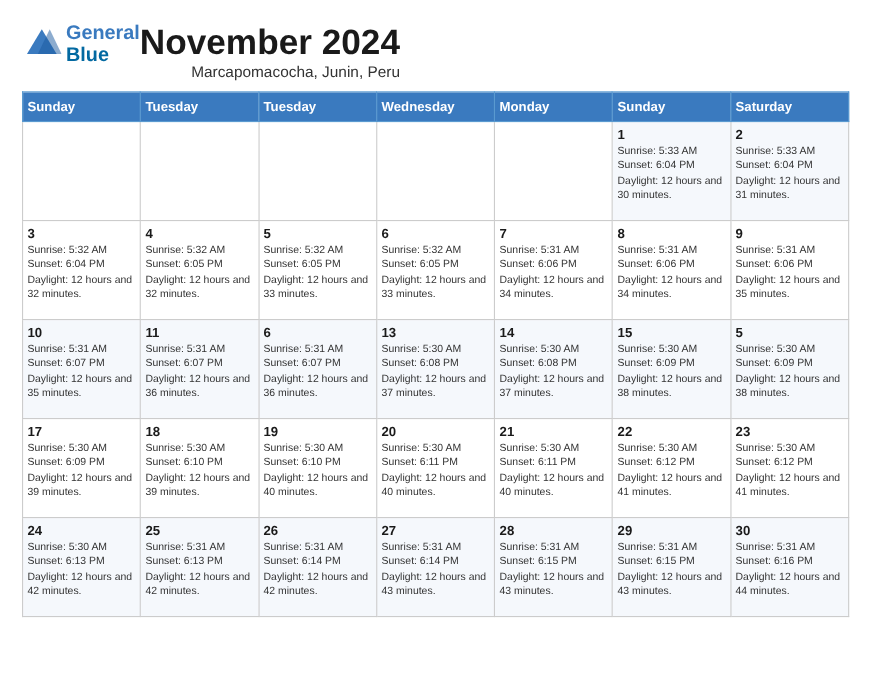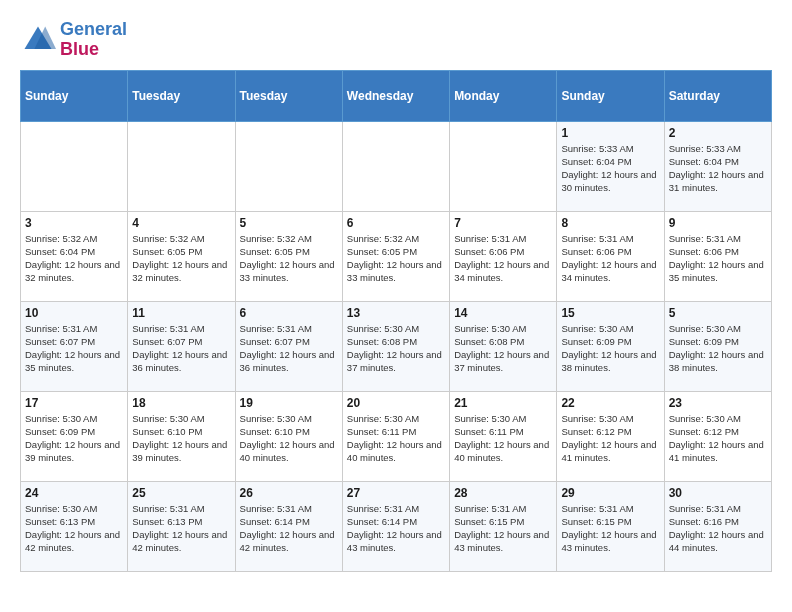--- a/index.html
+++ b/index.html
@@ -48,21 +48,21 @@
     table {
       width: 100%;
       border-collapse: collapse;
       table-layout: fixed;
     }
     thead tr th {
       background: #3a7abf;
       color: #fff;
       font-size: 12px;
       font-weight: bold;
-      padding: 18px 4px;
+      padding: 6px 4px;
       text-align: left;
       border: 1px solid #5a9ad0;
     }
     tbody tr td {
       vertical-align: top;
       border: 1px solid #ccc;
       padding: 4px;
       font-size: 10px;
       color: #333;
       height: 90px;
@@ -91,24 +91,26 @@
 <body>
 
 <div class="header">
   <div class="logo">
     <svg class="logo-icon" viewBox="0 0 40 40">
       <polygon points="20,5 35,30 5,30" fill="#3a7abf"></polygon>
       <polygon points="28,5 40,30 16,30" fill="#1a5a9f" opacity="0.5"></polygon>
     </svg>
     <div class="logo-text">
       <div><span>General</span></div>
-      <div><span style="color:#be185d">Blue</span></div>
+      <div><span style="color:#0369a1">Blue</span></div>
     </div>
   </div>
   <div class="title-block">
+    <div class="month-title">November 2024</div>
+    <div class="subtitle">Marcapomacocha, Junin, Peru</div>
   </div>
 </div>
 
 <table>
   <thead>
     <tr>
     <th>Sunday</th>
         <th>Tuesday</th>
         <th>Tuesday</th>
         <th>Wednesday</th>

